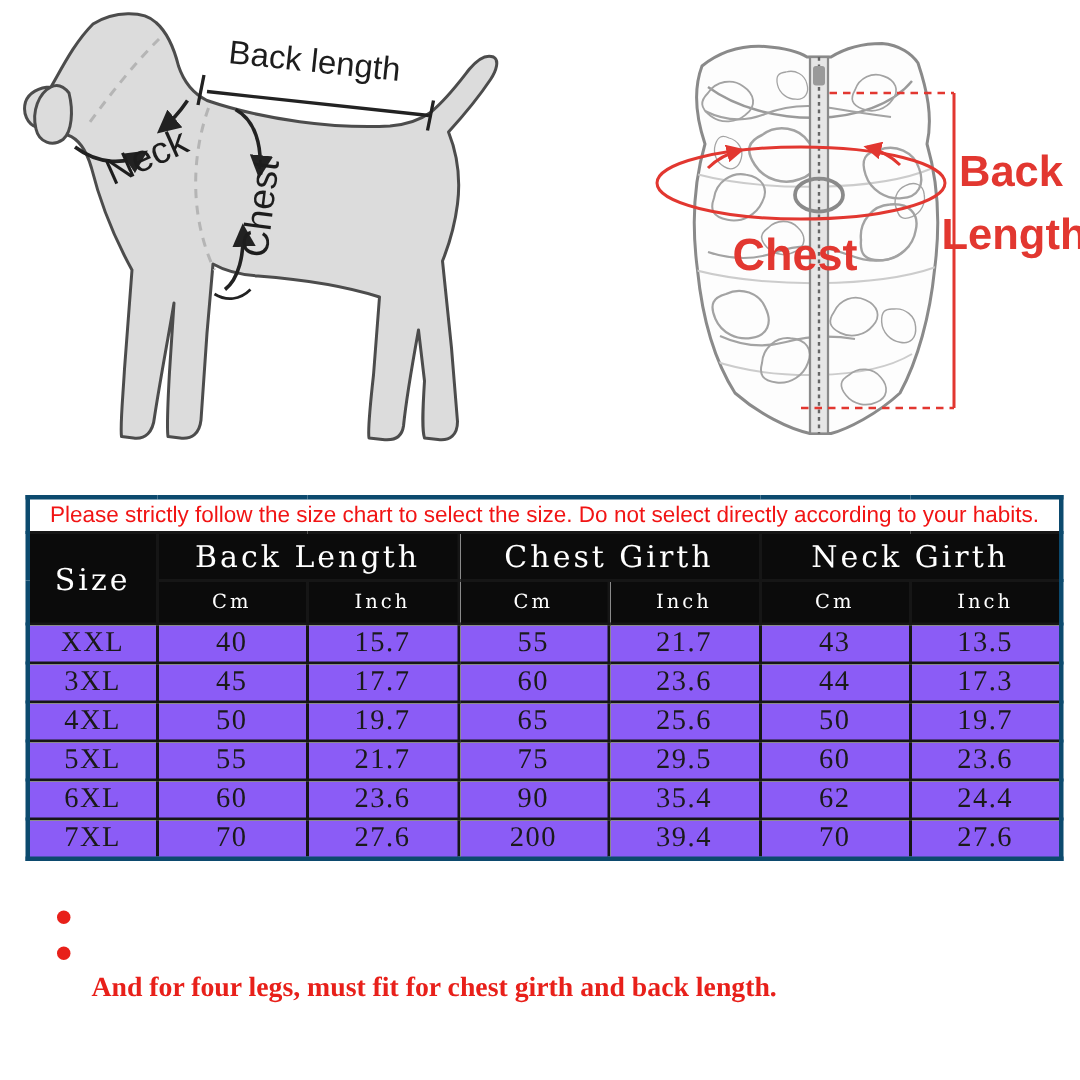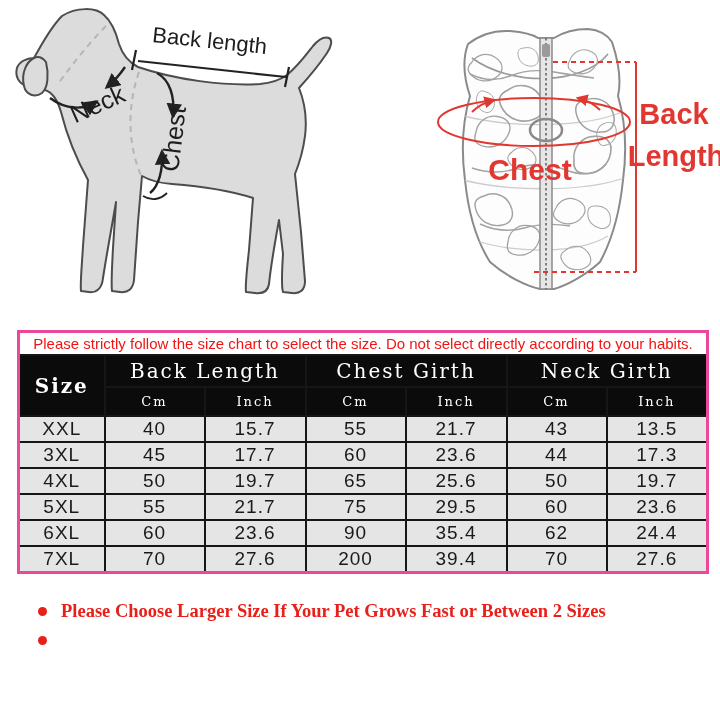--- a/index.html
+++ b/index.html
@@ -7,32 +7,32 @@
          font-family:"Liberation Sans",sans-serif;}
 
   
   .dog-svg{position:absolute;left:0;top:0;}
   .vest-svg{position:absolute;left:360px;top:0;}
   .diag-label{font-family:"Liberation Sans",sans-serif;fill:#1d1d1d;}
   .red-label{font-family:"Liberation Sans",sans-serif;font-weight:bold;fill:#e23730;}
 
   
   .size-table-wrap{position:absolute;left:17px;top:330px;}
-  table.size-table{border-collapse:collapse;border:3px solid #ec4899;table-layout:fixed;}
+  table.size-table{border-collapse:collapse;border:3px solid #0c4a6e;table-layout:fixed;}
   table.size-table td,table.size-table th{border:2px solid #161616;text-align:center;
          vertical-align:middle;padding:0;overflow:hidden;white-space:nowrap;}
   td.notice-cell{height:21px;font-family:"Liberation Sans",sans-serif;font-size:15px;
          color:#f11414;background:#fff;font-weight:normal;}
   th.hdr{background:#0b0b0b;color:#ffffff;font-family:"DejaVu Serif",serif;
          font-weight:normal;letter-spacing:2px;}
   th.group-hdr{height:30px;font-size:20px;}
   th.unit-hdr{height:27px;font-size:13px;}
-  th.size-hdr{font-size:20px;font-weight:bold;}
-  td.data-cell{height:24px;font-family:Liberation Sans, sans-serif;font-size:19px;
-         color:#1a1a1a;letter-spacing:1px;background:#e5e5e5;}
+  th.size-hdr{font-size:20px;}
+  td.data-cell{height:24px;font-family:Liberation Serif, serif;font-size:19px;
+         color:#1a1a1a;letter-spacing:1px;background:#8b5cf6;}
 
   
   .notes{position:absolute;left:30px;top:601px;width:672px;}
   .note-row{display:flex;align-items:flex-start;margin:0 0 9px 0;
             font-family:"Liberation Serif",serif;font-weight:bold;font-size:18.5px;
             line-height:20px;color:#e8201a;}
   .bullet-dot{width:9px;height:9px;border-radius:50%;background:#e8201a;
               margin:6px 14px 0 8px;flex:none;}
   .note-continuation{margin-left:31px;}
 </style>
@@ -230,20 +230,22 @@
           <td class="data-cell">70</td>
           <td class="data-cell">27.6</td>
         </tr>
       </tbody>
     </table>
   </div>
 
   <div class="notes">
     <div class="note-row">
       <span class="bullet-dot"></span>
-      <span>Please Choose Larger Size If Your Pet Grows Fast or Between 2 Sizes</span>
     </div>
     <div class="note-row">
       <span class="bullet-dot"></span>
     </div>
+    <div class="note-row note-continuation">
+      <span>And for four legs, must fit for chest girth and back length.</span>
+    </div>
   </div>
 
 </div>
 
 </body></html>

